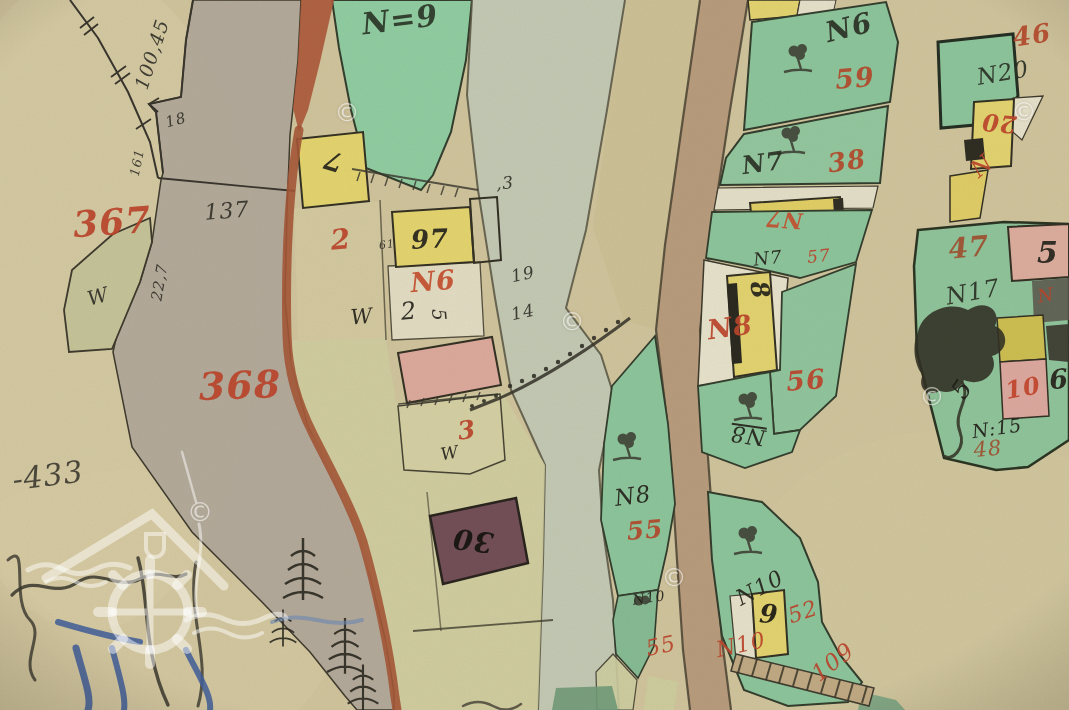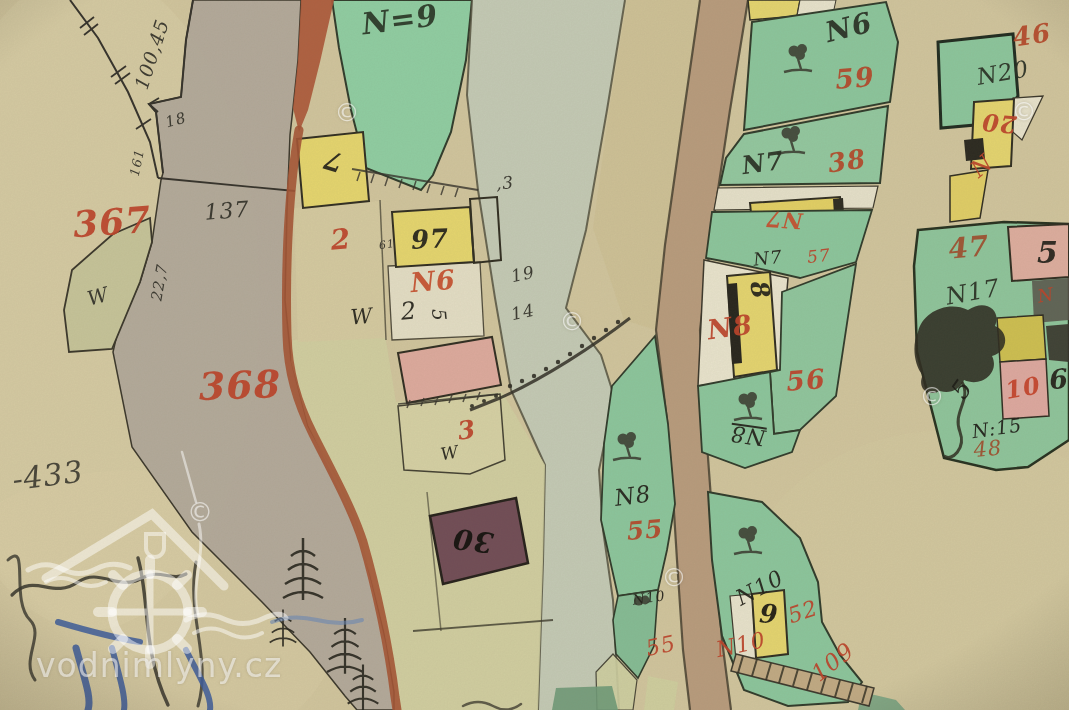--- a/index.html
+++ b/index.html
@@ -316,21 +316,20 @@
       <span class="map-label" style="left: 973px; top: 293px; font-size: 24px; color: rgb(44, 50, 38); transform: translate(-50%, -54%) rotate(-10deg);">N17</span>
       <span class="map-label" style="left: 1046px; top: 296px; font-size: 18px; color: rgb(184, 69, 44); transform: translate(-50%, -54%) rotate(-10deg);">N</span>
       <span class="map-label" style="left: 962px; top: 390px; font-size: 25px; color: rgb(33, 32, 26); transform: translate(-50%, -54%) rotate(-55deg);">5</span>
       <span class="map-label" style="left: 997px; top: 429px; font-size: 19px; color: rgb(33, 32, 26); transform: translate(-50%, -54%) rotate(-8deg);">N:15</span>
       <span class="map-label" style="left: 988px; top: 450px; font-size: 21px; color: rgb(156, 80, 48); transform: translate(-50%, -54%) rotate(-5deg);">48</span>
       <span class="map-label" style="left: 1023px; top: 389px; font-size: 24px; color: rgb(192, 69, 44); font-weight: 700; transform: translate(-50%, -54%) rotate(-10deg);">10</span>
       <span class="map-label" style="left: 1059px; top: 380px; font-size: 27px; color: rgb(38, 36, 28); font-weight: 700; transform: translate(-50%, -54%) rotate(-5deg);">6</span>
     </div>
 
   <div id="wm">
-    <div id="wm-text">vodnimlyny.cz</div>
   <span class="wm-copy" style="left: 347px; top: 112px;">©</span>
       <span class="wm-copy" style="left: 572px; top: 321px;">©</span>
       <span class="wm-copy" style="left: 674px; top: 577px;">©</span>
       <span class="wm-copy" style="left: 932px; top: 396px;">©</span>
       <span class="wm-copy" style="left: 1024px; top: 111px;">©</span>
     </div>
 
 </div>
 
 </body></html>

